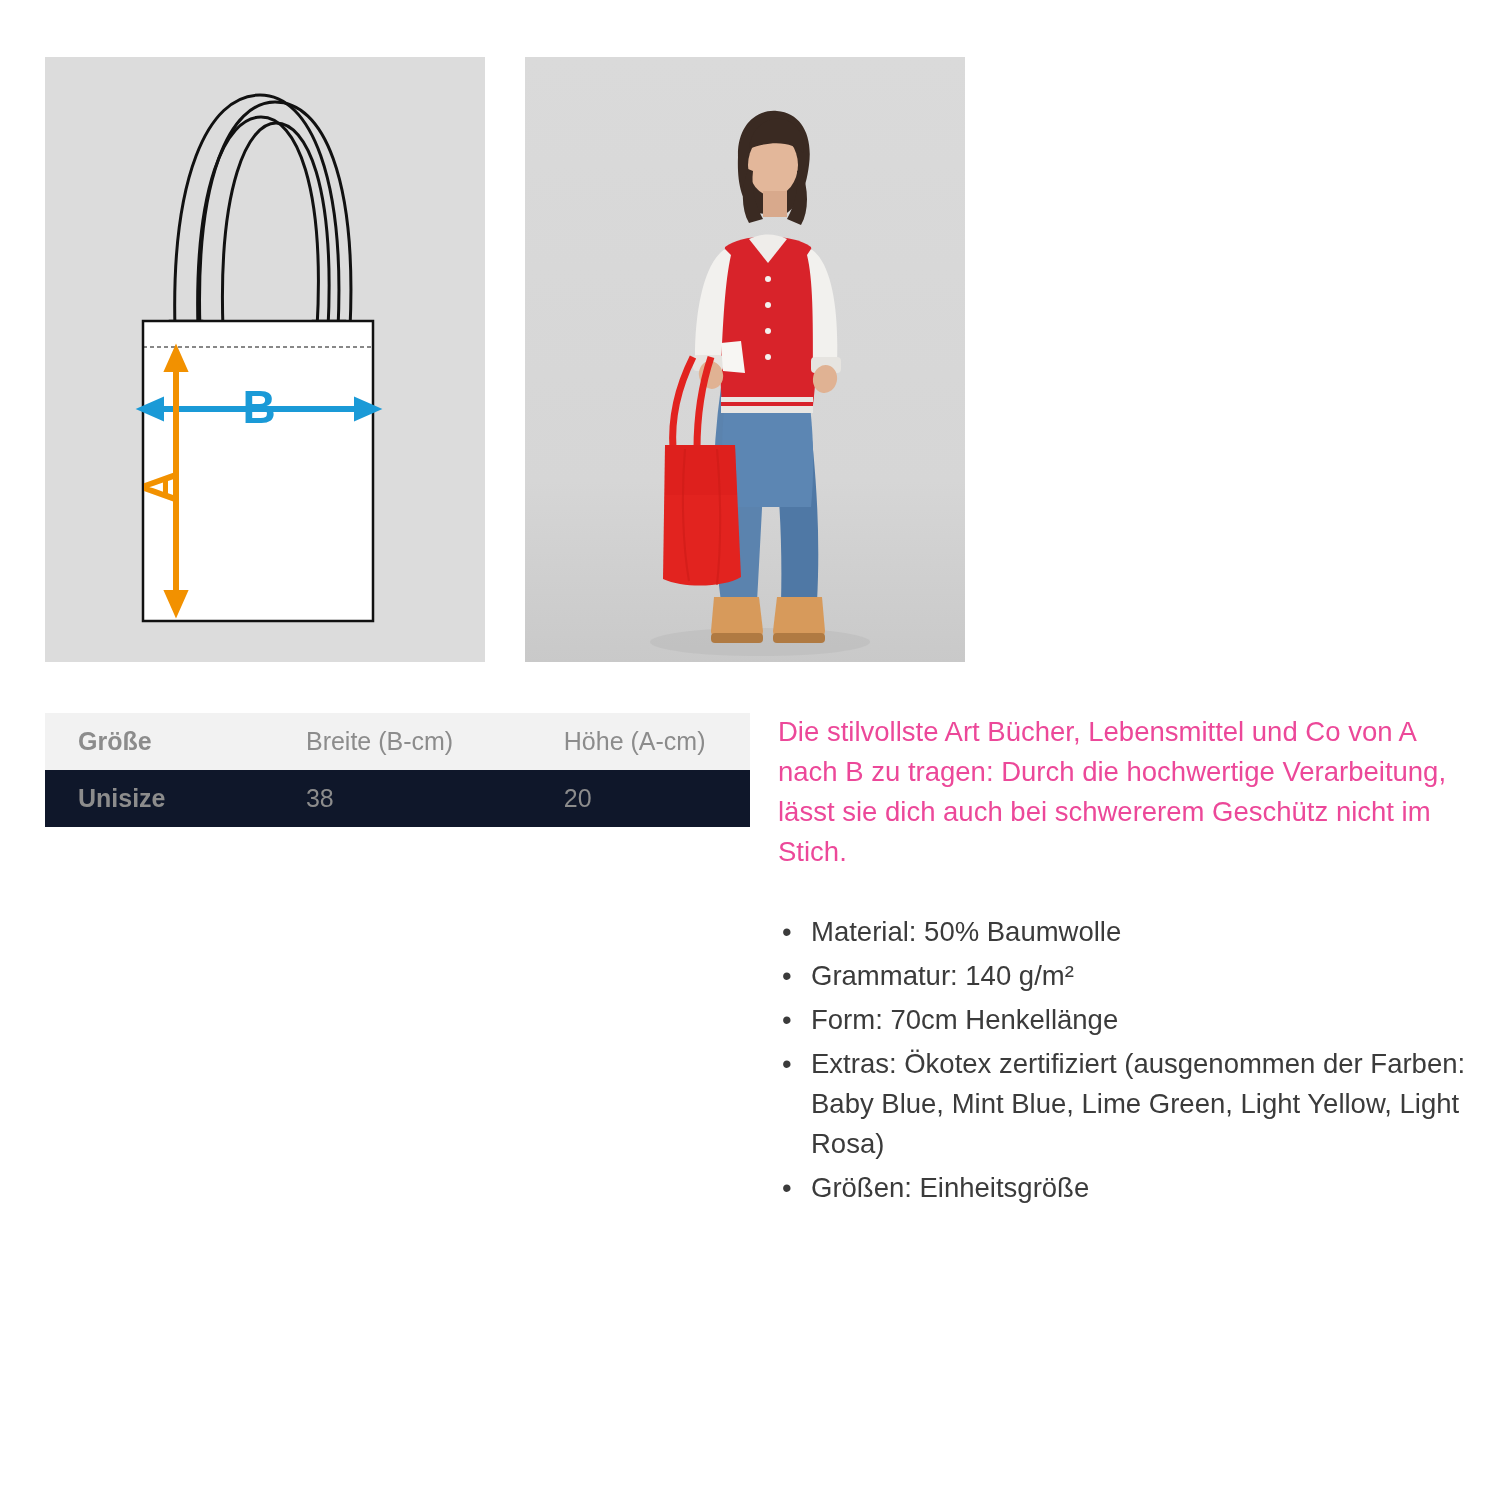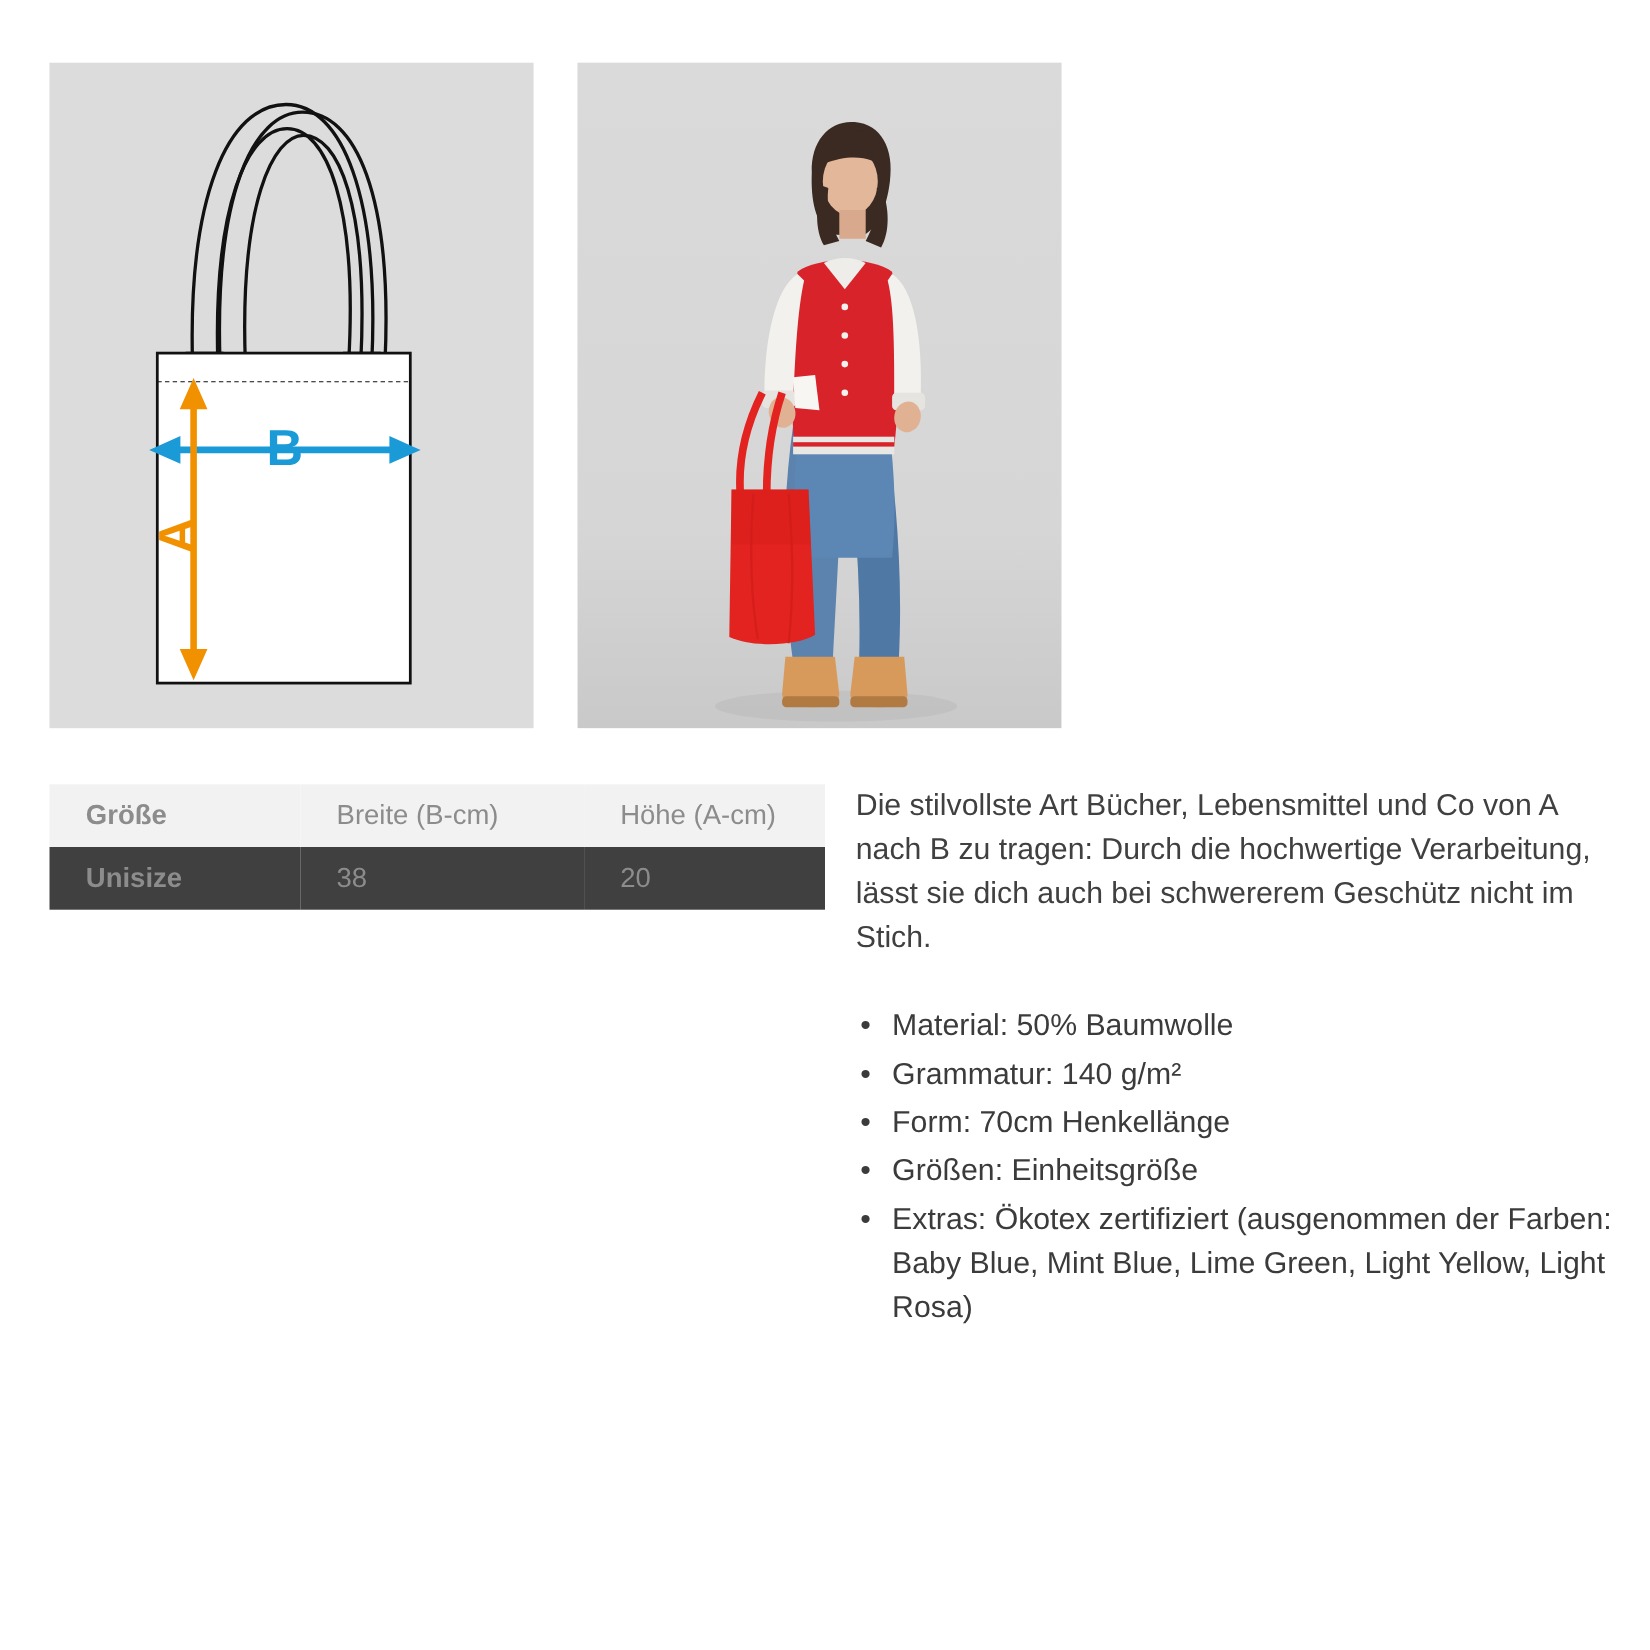--- a/index.html
+++ b/index.html
@@ -66,39 +66,39 @@
   .size-table th,
   .size-table td {
     text-align: left;
     font-weight: normal;
     padding: 14px 0 14px 33px;
   }
   .size-table thead tr {
     background: #f2f2f2;
   }
   .size-table tbody tr {
-    background: #404040;
+    background: #0f172a;
   }
   .size-table th:nth-child(1), .size-table td:nth-child(1) { width: 222px; font-weight: bold; }
   .size-table th:nth-child(2), .size-table td:nth-child(2) { width: 265px; }
   .size-table th:nth-child(3), .size-table td:nth-child(3) { width: 218px; }
 
   
   .desc {
     position: absolute;
     left: 778px;
     top: 712px;
     width: 690px;
     color: #3b3b3b;
   }
   .desc-paragraph {
     font-size: 27.5px;
     line-height: 40px;
     margin: 0 0 40px 0;
-    color: #404040;
+    color: #ec4899;
   }
   .spec-list {
     list-style: none;
     margin: 0;
     padding: 0;
   }
   .spec-list li {
     position: relative;
     font-size: 27.5px;
     line-height: 40px;
@@ -237,16 +237,16 @@
     </tr>
   </tbody>
 </table>
 
 <div class="desc">
   <p class="desc-paragraph">Die stilvollste Art Bücher, Lebensmittel und Co von A nach B zu tragen: Durch die hochwertige Verarbeitung, lässt sie dich auch bei schwererem Geschütz nicht im Stich.</p>
   <ul class="spec-list">
     <li>Material: 50% Baumwolle</li>
     <li>Grammatur: 140 g/m²</li>
     <li>Form: 70cm Henkellänge</li>
+    <li>Extras: Ökotex zertifiziert (ausgenommen der Farben: Baby Blue, Mint Blue, Lime Green, Light Yellow, Light Rosa)</li>
     <li>Größen:   Einheitsgröße</li>
-    <li>Extras: Ökotex zertifiziert (ausgenommen der Farben: Baby Blue, Mint Blue, Lime Green, Light Yellow, Light Rosa)</li>
   </ul>
 </div>
 
 </body></html>

